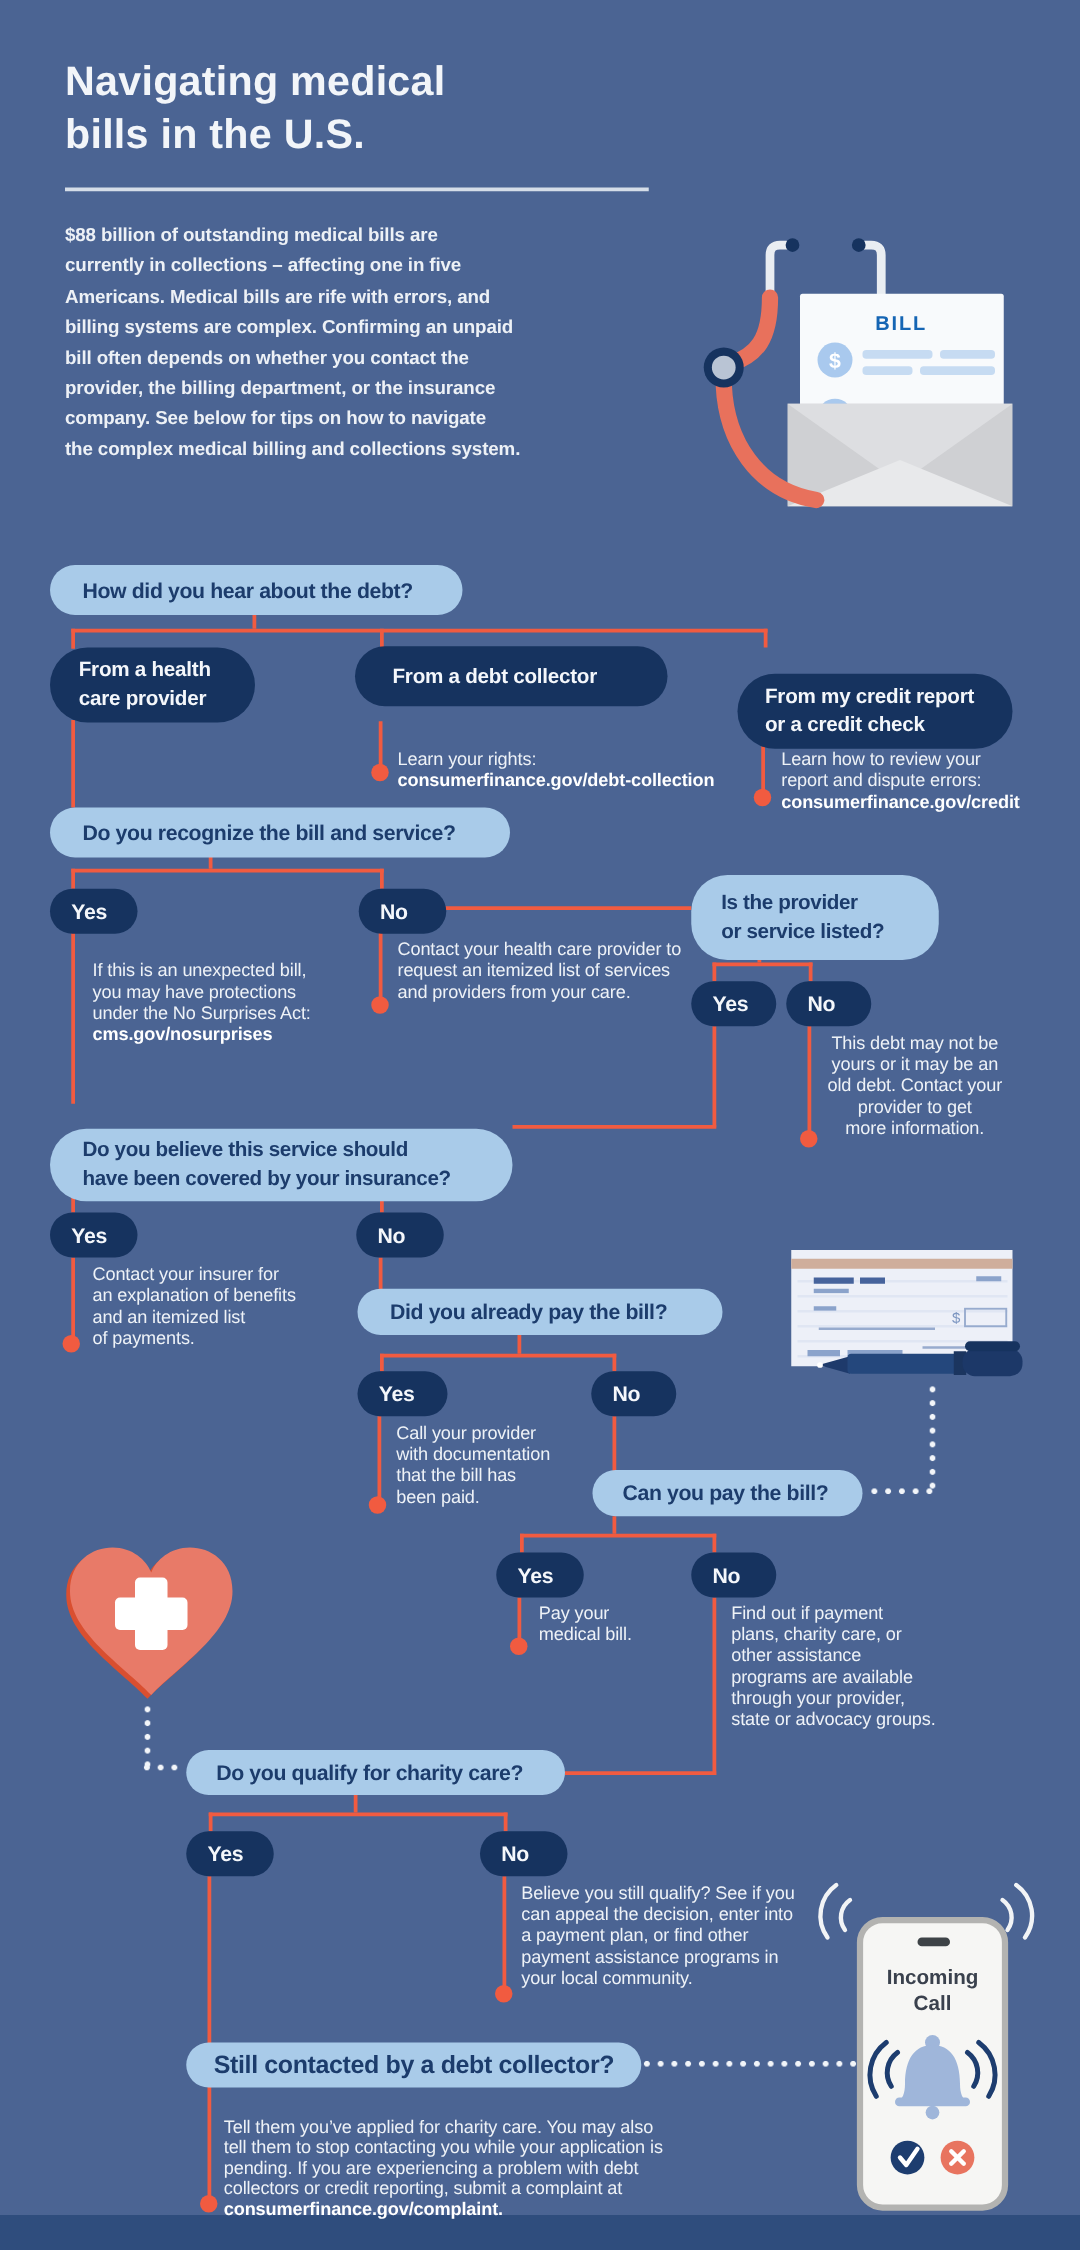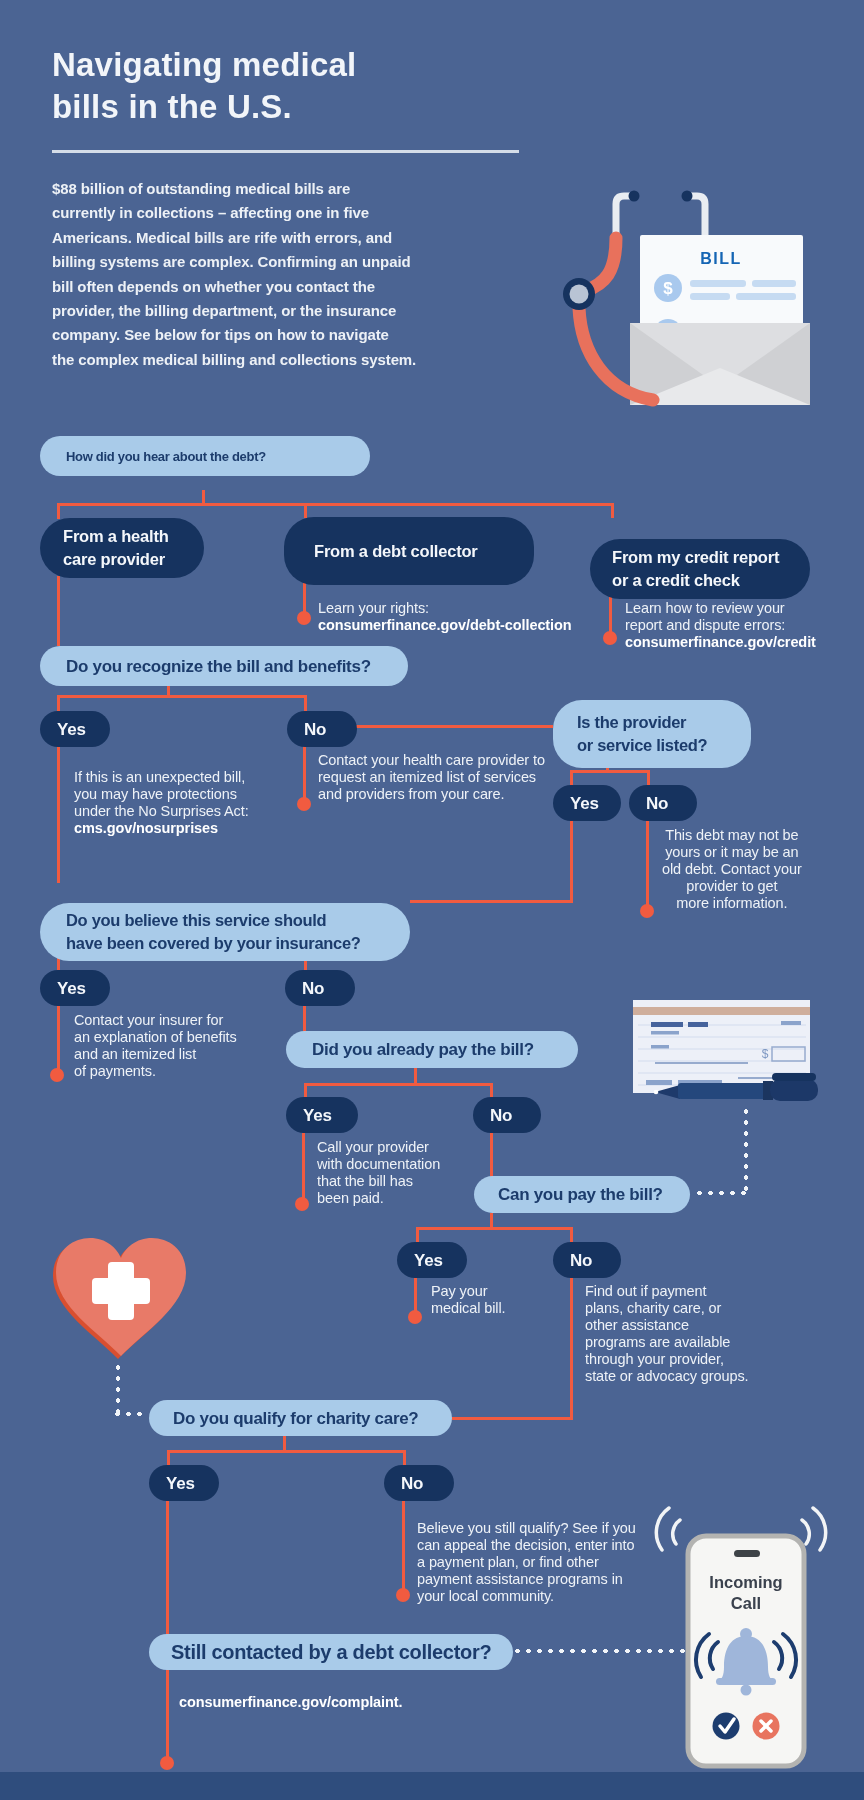--- a/index.html
+++ b/index.html
@@ -79,52 +79,52 @@
     <g>
       <rect x="87" y="143" width="180" height="82" fill="#cfd0d3"></rect>
       <polygon points="87,143 177,207 267,143" fill="#dddee1"></polygon>
       <polygon points="87,225 177,188 267,225" fill="#e8e9eb"></polygon>
     </g>
     <path d="M 36,128 C 38,172 62,212 110,220" stroke="#e8715c" stroke-width="13" fill="none" stroke-linecap="round"></path>
     <circle cx="36" cy="114" r="16" fill="#16335f"></circle>
     <circle cx="36" cy="114" r="9.5" fill="#b9c4d4"></circle>
   </svg>
 
-  <div class="q single" style="left:40px;top:436px;min-width:330px;height:40px;border-radius:20px;padding:0 26px;font-size:13px;">How did you hear about the debt?</div>
+  <div class="q single" style="left:40px;top:452px;min-width:330px;height:40px;border-radius:20px;padding:0 26px;font-size:17px;">How did you hear about the debt?</div>
 
   <div class="ln" style="left:202px;top:490px;width:3px;height:13px"></div>
   <div class="ln" style="left:57px;top:503px;width:557px;height:3px"></div>
   <div class="ln" style="left:57px;top:503px;width:3px;height:16px"></div>
   <div class="ln" style="left:304px;top:503px;width:3px;height:15px"></div>
   <div class="ln" style="left:611px;top:503px;width:3px;height:15px"></div>
 
   <div class="pill" style="left:40px;top:518px;width:164px;height:60px;border-radius:30px;padding-left:23px;">From a health
 care provider</div>
-  <div class="pill" style="left:284px;top:517px;width:250px;height:68px;border-radius:30px;padding-left:30px;">From a debt collector</div>
+  <div class="pill" style="left:284px;top:517px;width:250px;height:48px;border-radius:30px;padding-left:30px;">From a debt collector</div>
   <div class="pill" style="left:590px;top:539px;width:220px;height:60px;border-radius:30px;padding-left:22px;">From my credit report
 or a credit check</div>
 
   <div class="ln" style="left:303px;top:577px;width:3px;height:36px"></div>
   <div class="odot" style="left:297px;top:611px"></div>
   <div class="note" style="left:318px;top:583px;">
     <span>Learn your rights:</span>
     <span class="lk">consumerfinance.gov/debt-collection</span>
   </div>
 
   <div class="ln" style="left:609px;top:577px;width:3px;height:55px"></div>
   <div class="odot" style="left:603px;top:631px"></div>
   <div class="note" style="left:625px;top:583px;">
     <span>Learn how to review your
 report and dispute errors:</span>
     <span class="lk">consumerfinance.gov/credit</span>
   </div>
 
   <div class="ln" style="left:57px;top:576px;width:3px;height:70px"></div>
 
-  <div class="q single" style="left:40px;top:646px;min-width:368px;height:40px;border-radius:20px;padding:0 26px;font-size:17px;">Do you recognize the bill and benefits?</div>
+  <div class="q single" style="left:40px;top:646px;min-width:368px;height:40px;border-radius:20px;padding:0 26px;font-size:17px;">Do you recognize the bill and service?</div>
   <div class="ln" style="left:167px;top:684px;width:3px;height:11px"></div>
   <div class="ln" style="left:57px;top:695px;width:250px;height:3px"></div>
   <div class="ln" style="left:57px;top:695px;width:3px;height:16px"></div>
   <div class="ln" style="left:304px;top:695px;width:3px;height:16px"></div>
 
   <div class="pill yn" style="left:40px;top:711px;">Yes</div>
   <div class="pill yn" style="left:287px;top:711px;">No</div>
 
   <div class="note" style="left:74px;top:752px;">
     <span>If this is an unexpected bill,
@@ -259,31 +259,35 @@
 
   <div class="q single" style="left:149px;top:1400px;min-width:303px;height:36px;border-radius:18px;padding:0 24px;font-size:17px;">Do you qualify for charity care?</div>
   <div class="ln" style="left:283px;top:1436px;width:3px;height:14px"></div>
   <div class="ln" style="left:167px;top:1450px;width:239px;height:3px"></div>
   <div class="ln" style="left:167px;top:1450px;width:3px;height:15px"></div>
   <div class="ln" style="left:403px;top:1450px;width:3px;height:15px"></div>
   <div class="pill yn" style="left:149px;top:1465px;">Yes</div>
   <div class="pill yn" style="left:384px;top:1465px;">No</div>
   <div class="ln" style="left:166px;top:1501px;width:3px;height:260px"></div>
   <div class="odot" style="left:160px;top:1756px"></div>
-  <div class="note" style="left:417px;top:1507px;margin-top:13px;">Believe you still qualify? See if you
+  <div class="note" style="left:417px;top:1507px;">Believe you still qualify? See if you
 can appeal the decision, enter into
 a payment plan, or find other
 payment assistance programs in
 your local community.</div>
   <div class="ln" style="left:402px;top:1501px;width:3px;height:91px"></div>
   <div class="odot" style="left:396px;top:1588px"></div>
 
   <div class="q single" style="left:149px;top:1634px;min-width:332px;height:36px;border-radius:18px;padding:0 22px;font-size:20px;">Still contacted by a debt collector?</div>
   <div class="doth" style="left:490px;top:1648px;width:198px"></div>
   <div class="note" style="left:179px;top:1677px;line-height:16.5px;">
+    <span>Tell them you’ve applied for charity care. You may also
+tell them to stop contacting you while your application is
+pending. If you are experiencing a problem with debt
+collectors or credit reporting, submit a complaint at</span>
     <span class="lk">consumerfinance.gov/complaint.</span>
   </div>
 
   <svg class="ill" style="left:636px;top:1498px" width="210" height="295" viewBox="0 0 210 295">
     <g stroke="#f2f4f6" stroke-width="3.5" stroke-linecap="round" fill="none">
       <path d="M 40,46 a 17 17 0 0 1 4,-24"></path>
       <path d="M 26,52 a 30 30 0 0 1 7,-42"></path>
       <path d="M 170,46 a 17 17 0 0 0 -4,-24"></path>
       <path d="M 184,52 a 30 30 0 0 0 -7,-42"></path>
     </g>

